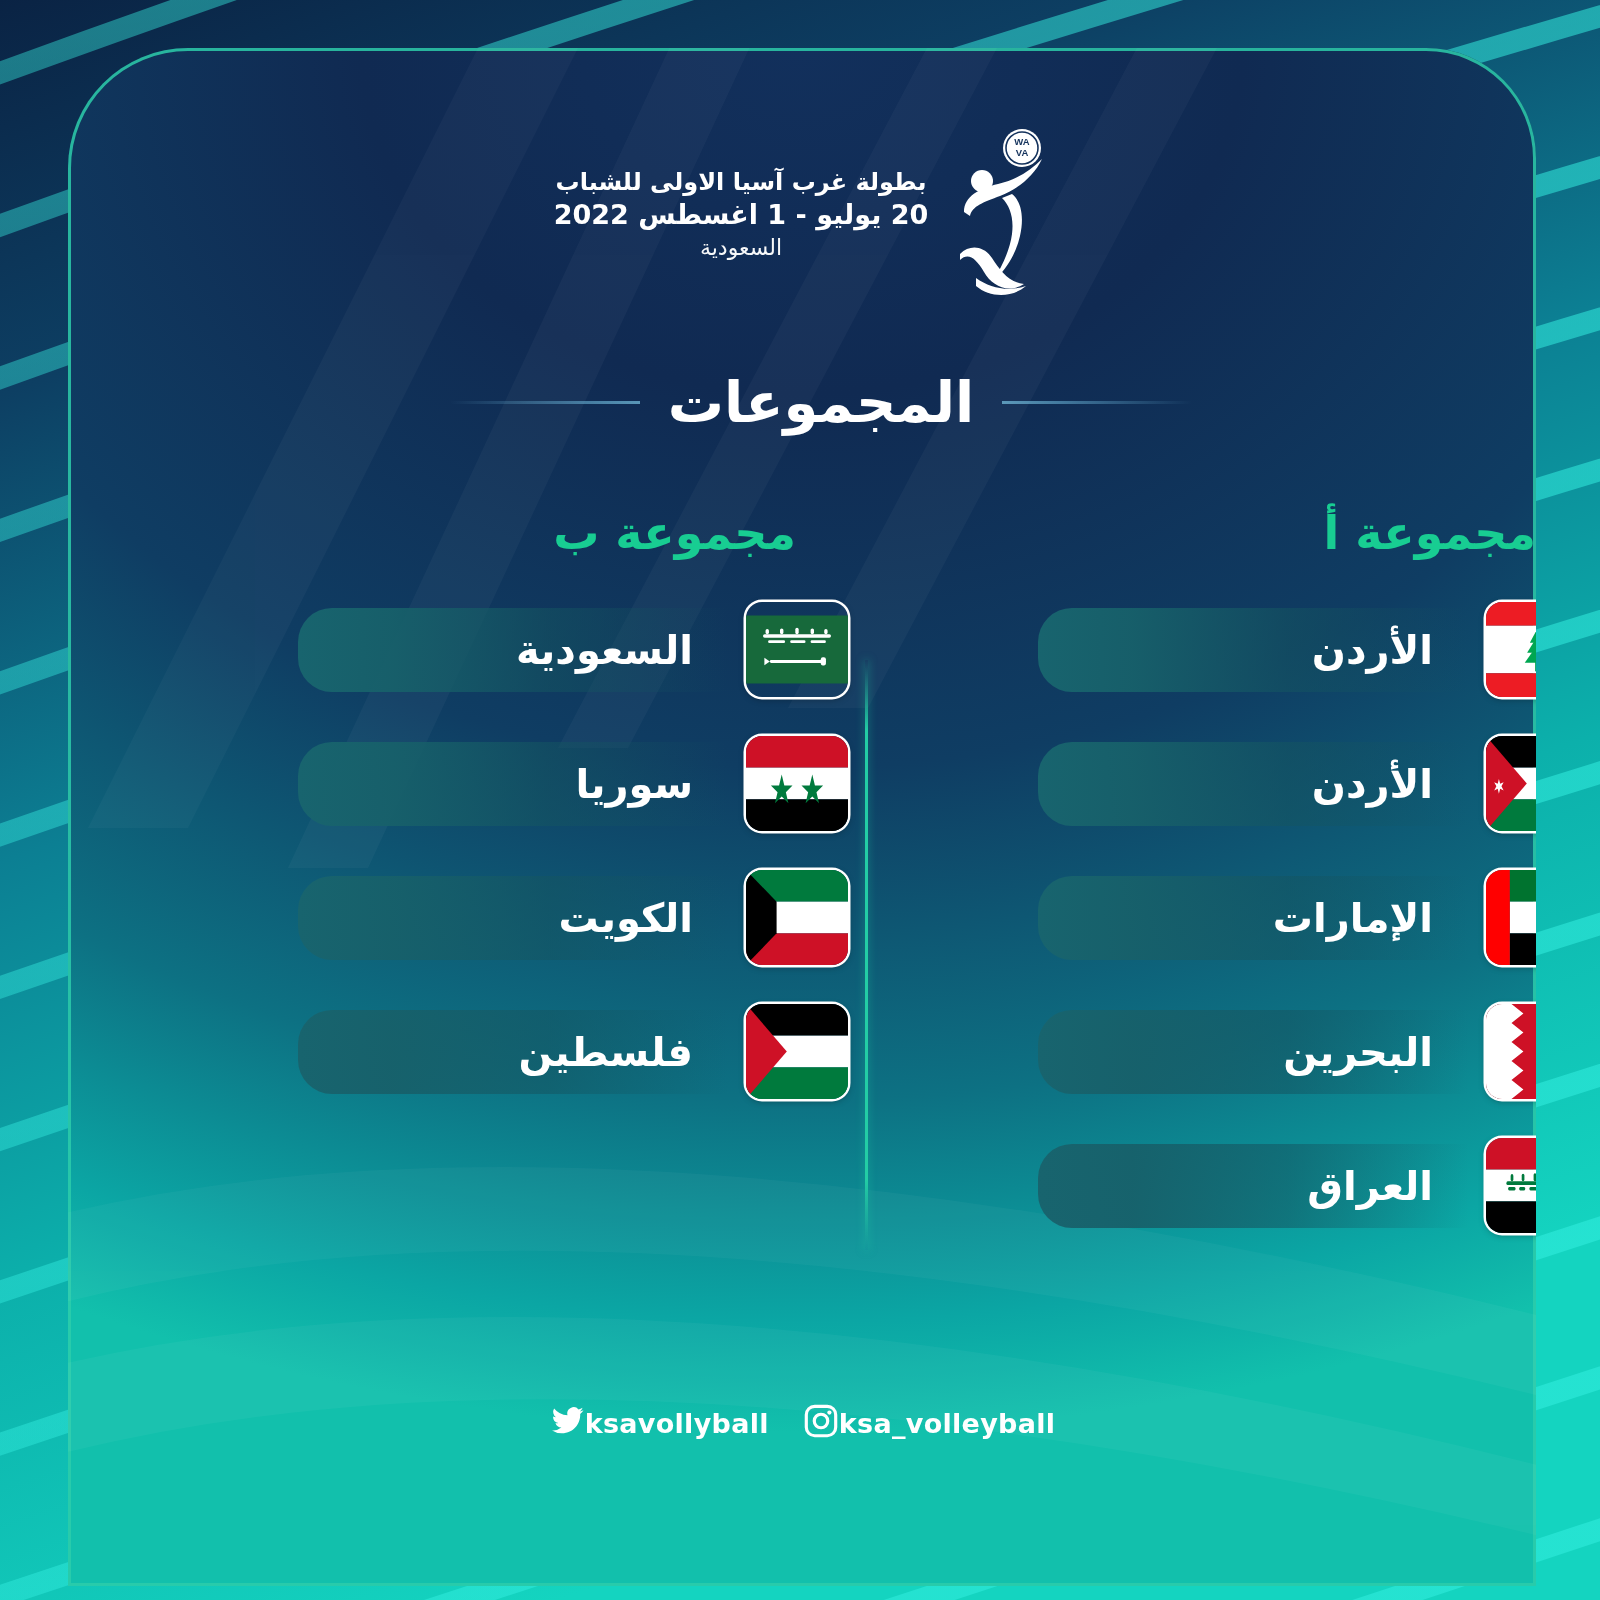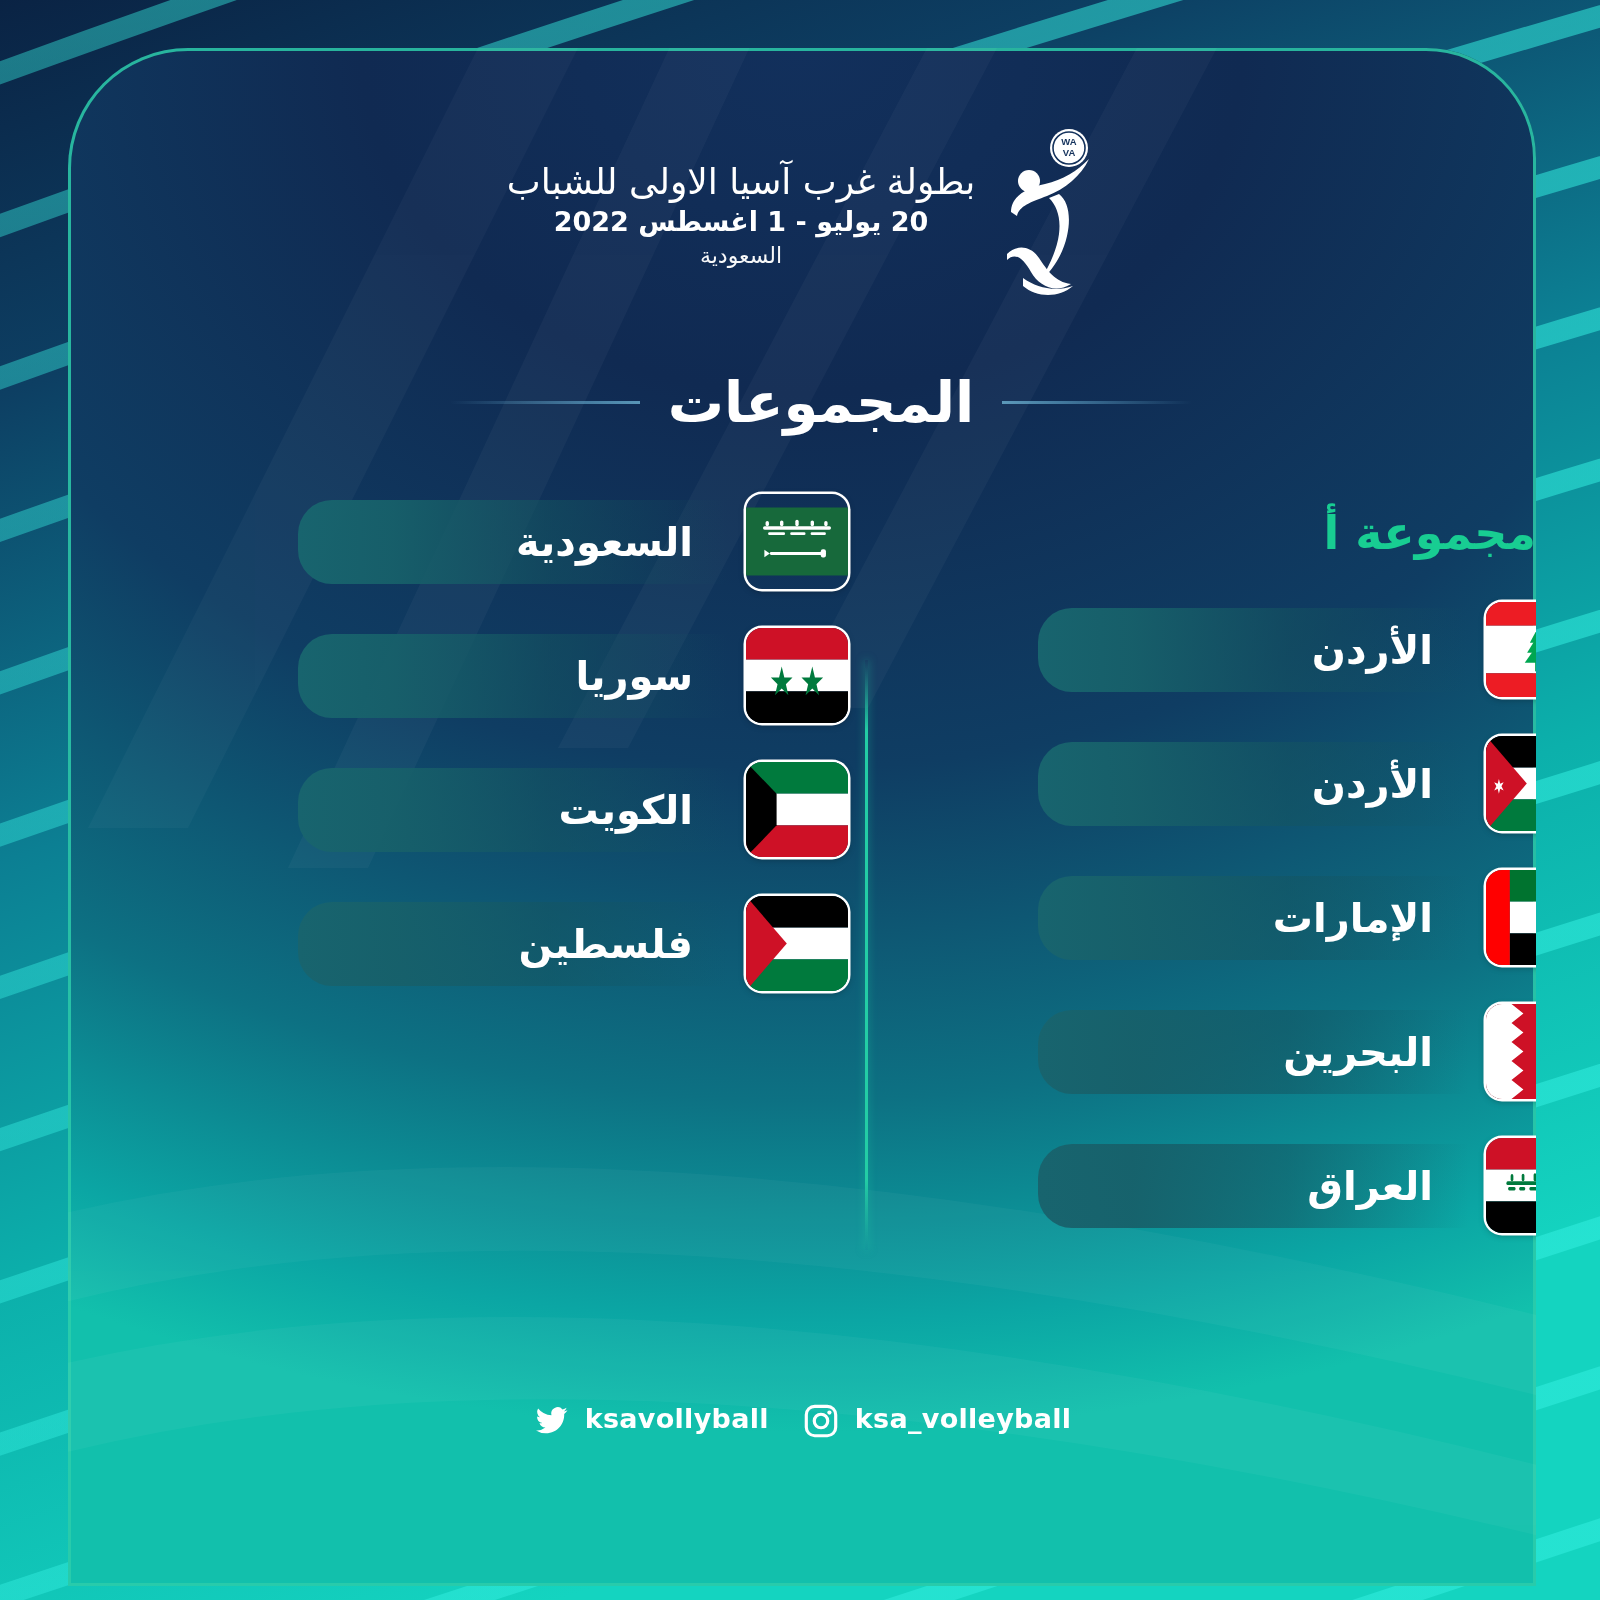--- a/index.html
+++ b/index.html
@@ -30,21 +30,21 @@
   #cardInner { position:absolute; inset:0; z-index:2; }
 
   
   .header {
     position:absolute; left:0; right:0; top:78px;
     display:flex; justify-content:center; align-items:center; gap:22px;
     direction:rtl;
   }
   .headtext { text-align:center; direction:rtl; }
   .head-line1 {
-    color:#ffffff; font-size:36px; font-weight:normal; letter-spacing:0px;
+    color:#ffffff; font-size:24px; font-weight:bold; letter-spacing:0px;
     line-height:1.22; white-space:nowrap;
   }
   .head-line2 {
     color:#ffffff; font-size:27px; font-weight:bold; line-height:1.35;
     white-space:nowrap;
   }
   .head-line3 {
     color:#ffffff; font-size:22px; font-weight:normal; line-height:1.4;
     white-space:nowrap; opacity:.97;
   }
@@ -105,21 +105,21 @@
     overflow:hidden;
     box-shadow:0 0 0 2.5px #ffffff, 0 2px 7px rgba(0,0,0,.35);
   }
   .flag svg { display:block; width:100%; height:100%; }
 
   
   .footer {
     position:absolute; left:0; right:0; top:1355px;
     display:flex; justify-content:center; align-items:center; gap:34px;
   }
-  .sitem { display:flex; align-items:flex-start; gap:16px; }
+  .sitem { display:flex; align-items:flex-end; }
   .sitem .shandle {
     color:#ffffff; font-size:27px; font-weight:bold; white-space:nowrap;
     letter-spacing:.3px;
   }
   .sitem .sicon { width:36px; height:36px; flex:0 0 auto; }
   .sitem .sicon svg { display:block; width:100%; height:100%; }
 </style>
 </head>
 <body>
 
@@ -217,20 +217,21 @@
     <div class="sectionTitle">
       <span class="tline l"></span>
       <span class="ttxt">المجموعات</span>
       <span class="tline r"></span>
     </div>
 
     <div class="groups">
       <div class="divider"></div>
 
       <div class="col groupB">
+        <div class="gtitle">مجموعة ب</div>
 
         <div class="row">
           <div class="pill"></div>
           <div class="tname">السعودية</div>
           <div class="flag">
             <svg viewBox="0 0 60 40">
               <rect width="60" height="40" fill="#17693b"></rect>
               <g fill="#ffffff">
                 <rect x="10" y="11" width="40" height="2.1" rx="1"></rect>
                 <rect x="13" y="14.6" width="10" height="1.6" rx=".8"></rect>

